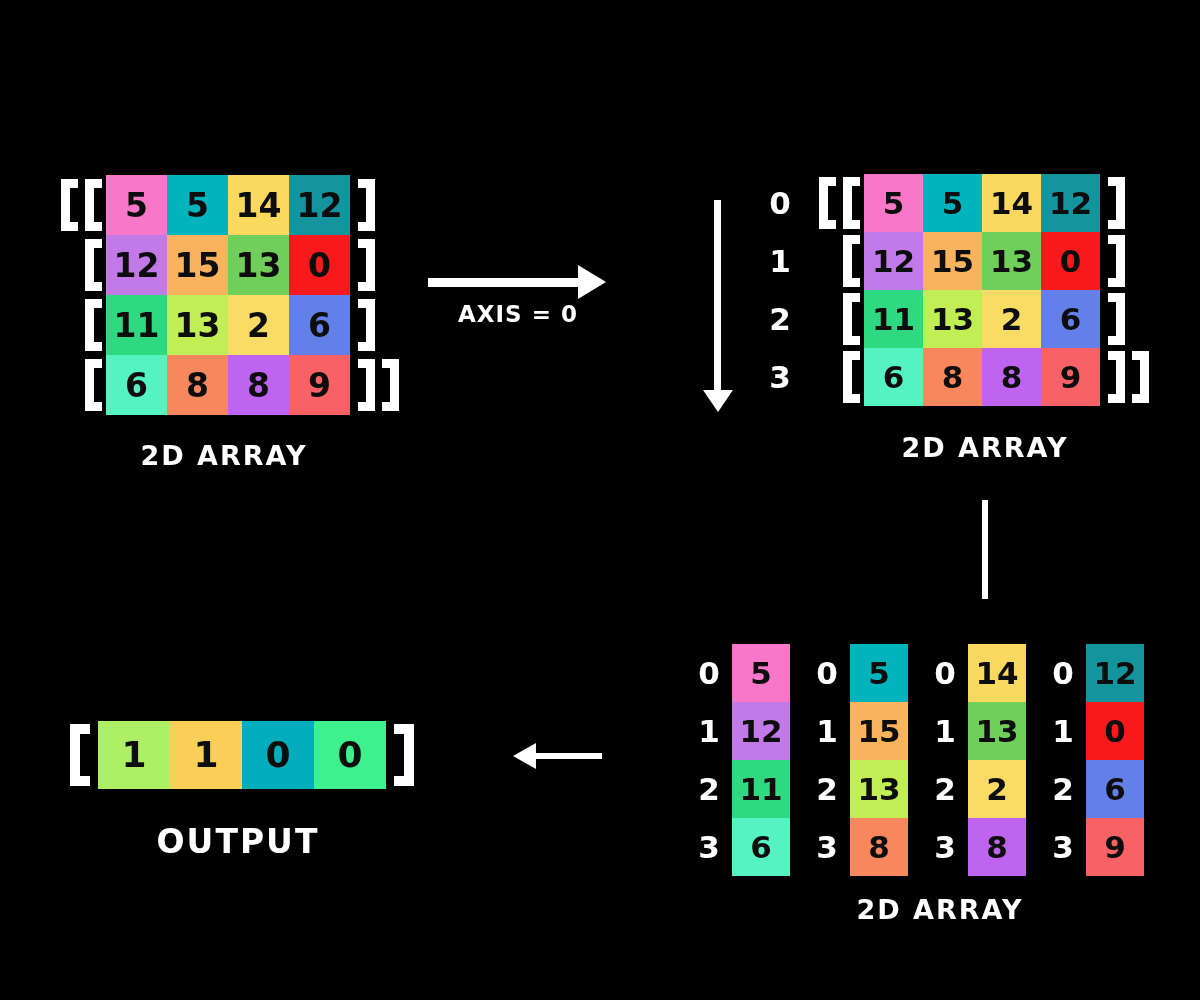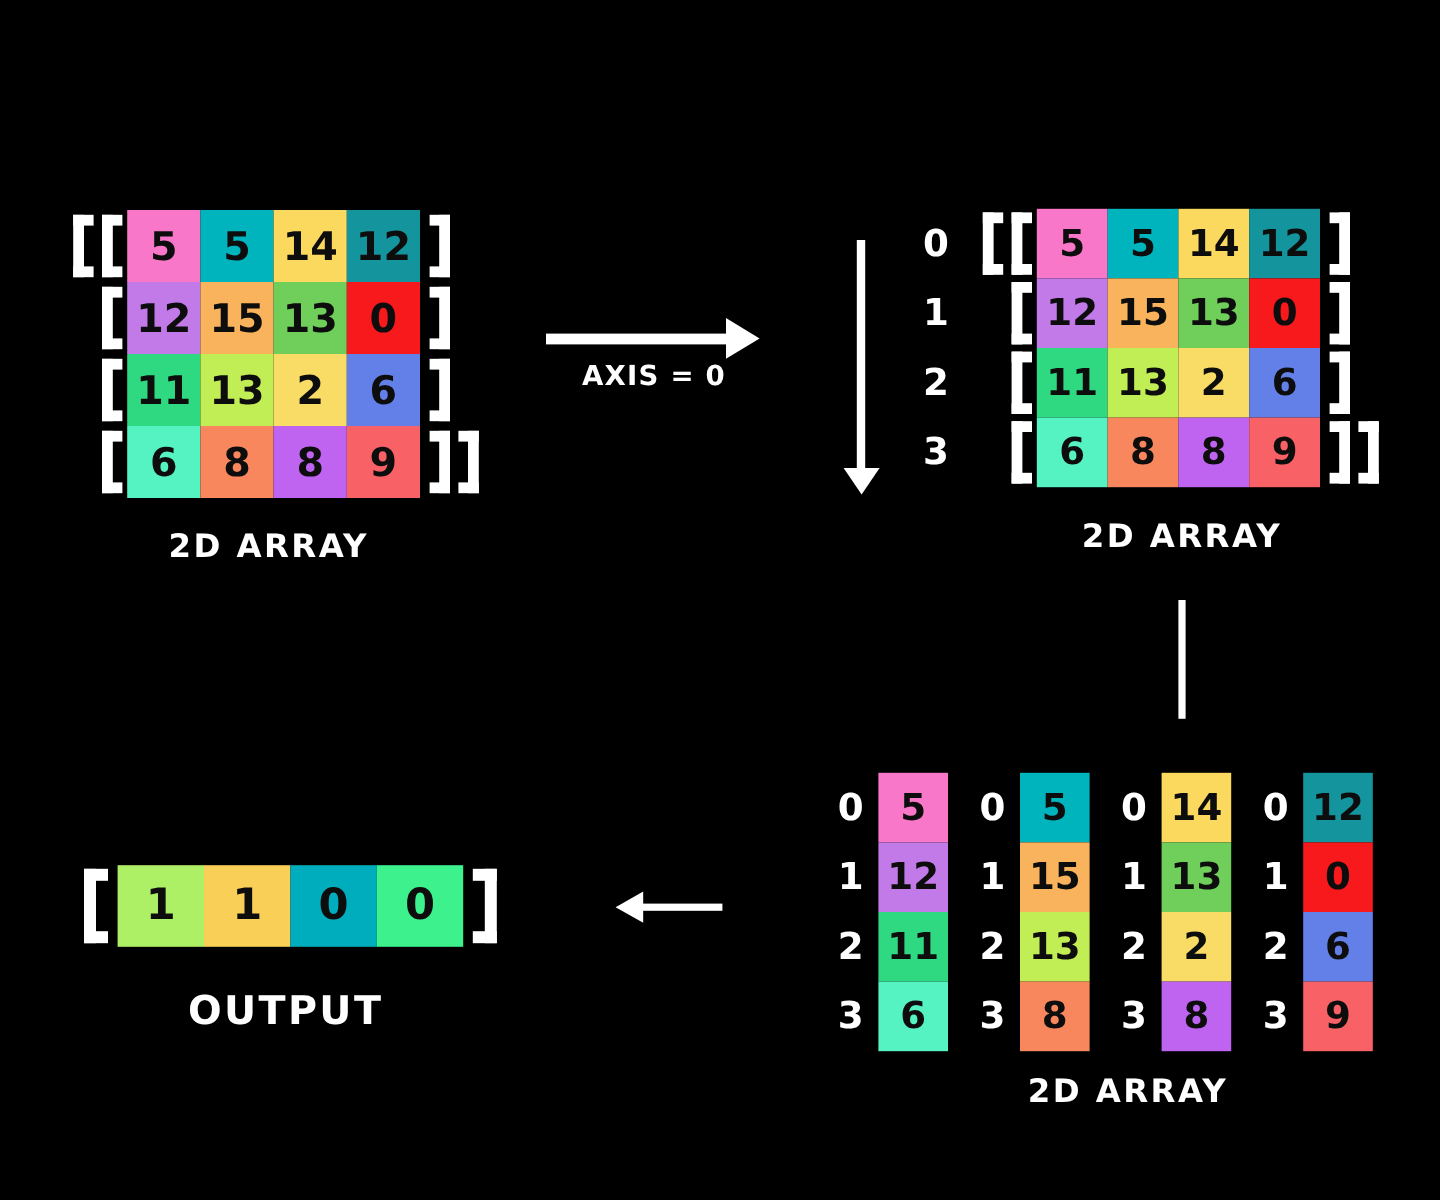--- a/index.html
+++ b/index.html
@@ -90,21 +90,21 @@
     <div class="cell c60" style="background-color: rgb(191, 100, 241);">8</div>
     <div class="cell c60" style="background-color: rgb(248, 98, 102);">9</div>
     <div class="rzone">
         <span class="brk brk-r"></span>
         <span class="brk brk-r"></span>
       </div>
   </div>
 </div>
 <div class="lbl" style="left:44px;top:440px;width:360px;font-size:27px;">2D ARRAY</div>
 
-<div class="sec" style="left:455px;top:265px;width:180px;height:70px;">
+<div class="sec" style="left:428px;top:265px;width:180px;height:70px;">
   <div class="bar" style="left:0;top:13px;width:152px;height:9px;"></div>
   <div class="tri" style="left:150px;top:0;border-top:17px solid transparent;border-bottom:17px solid transparent;border-left:28px solid #fff;"></div>
   <div class="lbl" style="left:0;top:36px;width:180px;font-size:23px;letter-spacing:1px;position:absolute;">AXIS = 0</div>
 </div>
 
 <div class="bar" style="left:714px;top:200px;width:7px;height:192px;"></div>
 <div class="tri" style="left:703px;top:390px;border-left:15px solid transparent;border-right:15px solid transparent;border-top:22px solid #fff;"></div>
 
 <div class="sec" id="sec-tr" style="left:758px;top:174px;">
   <div class="row">

